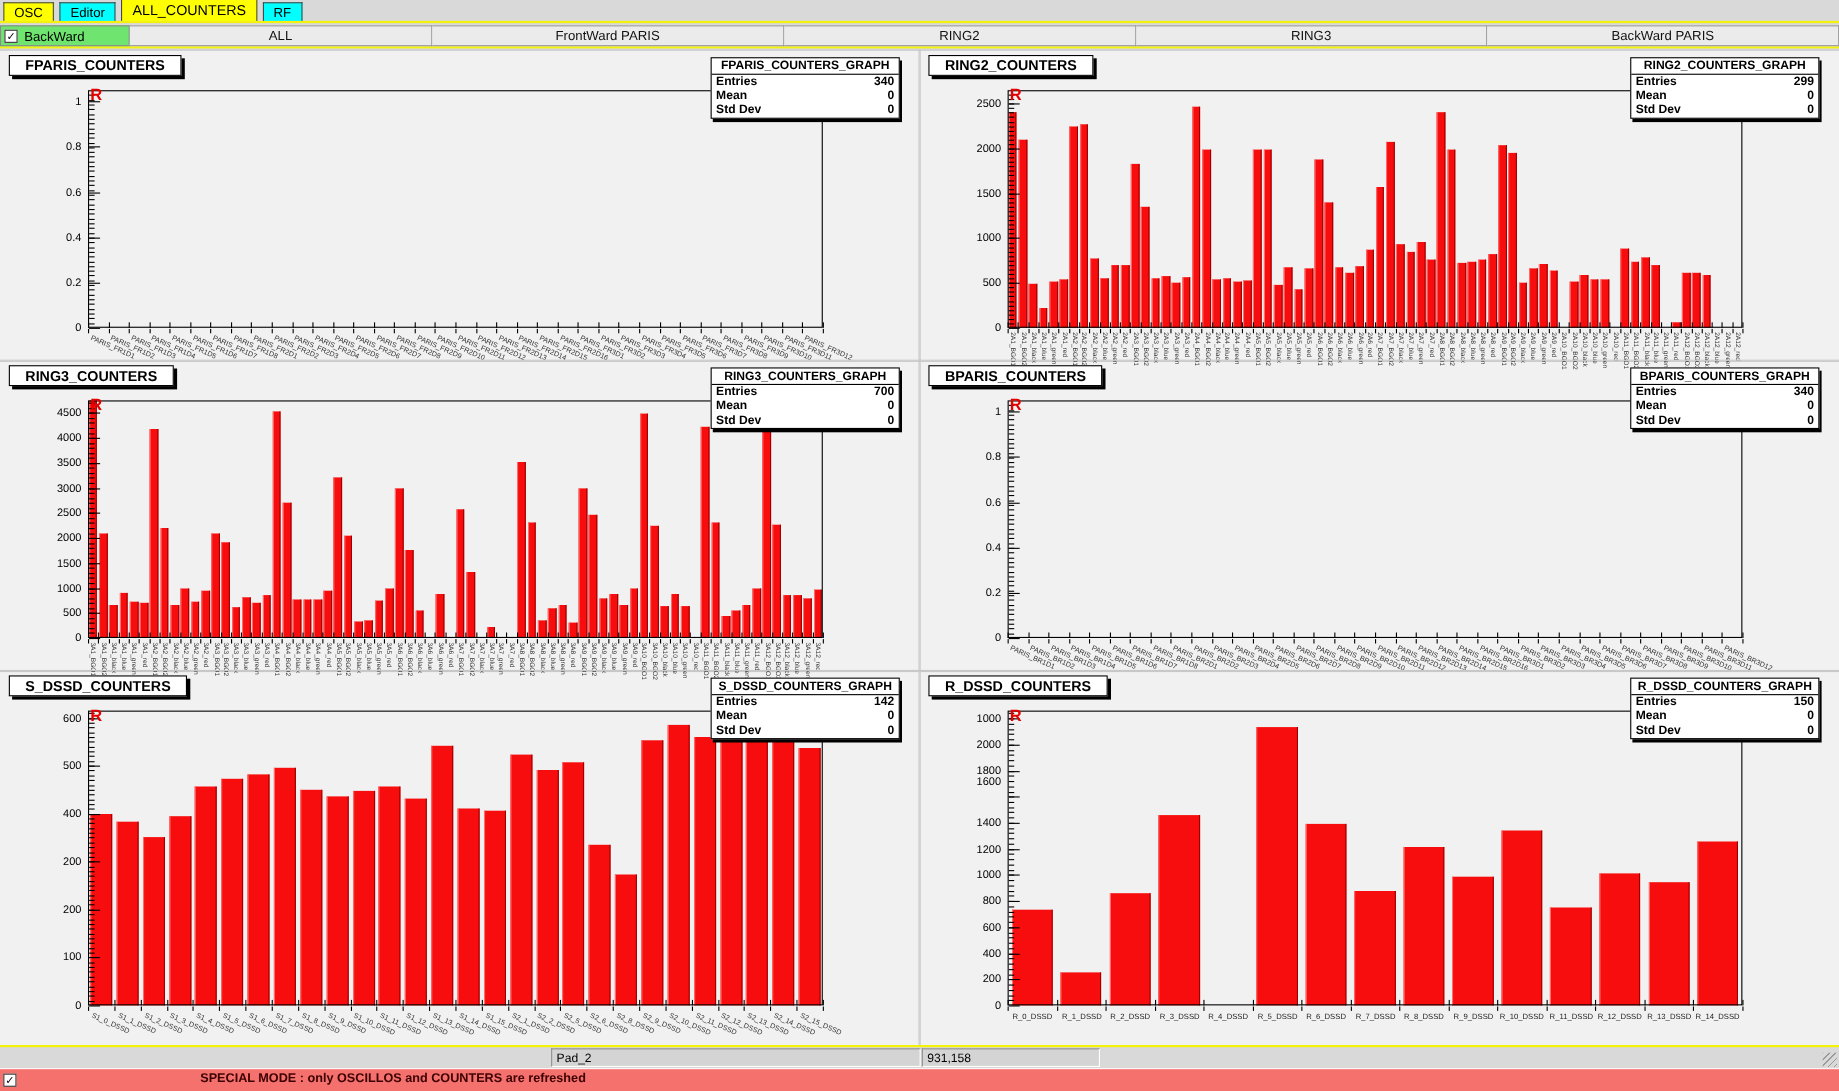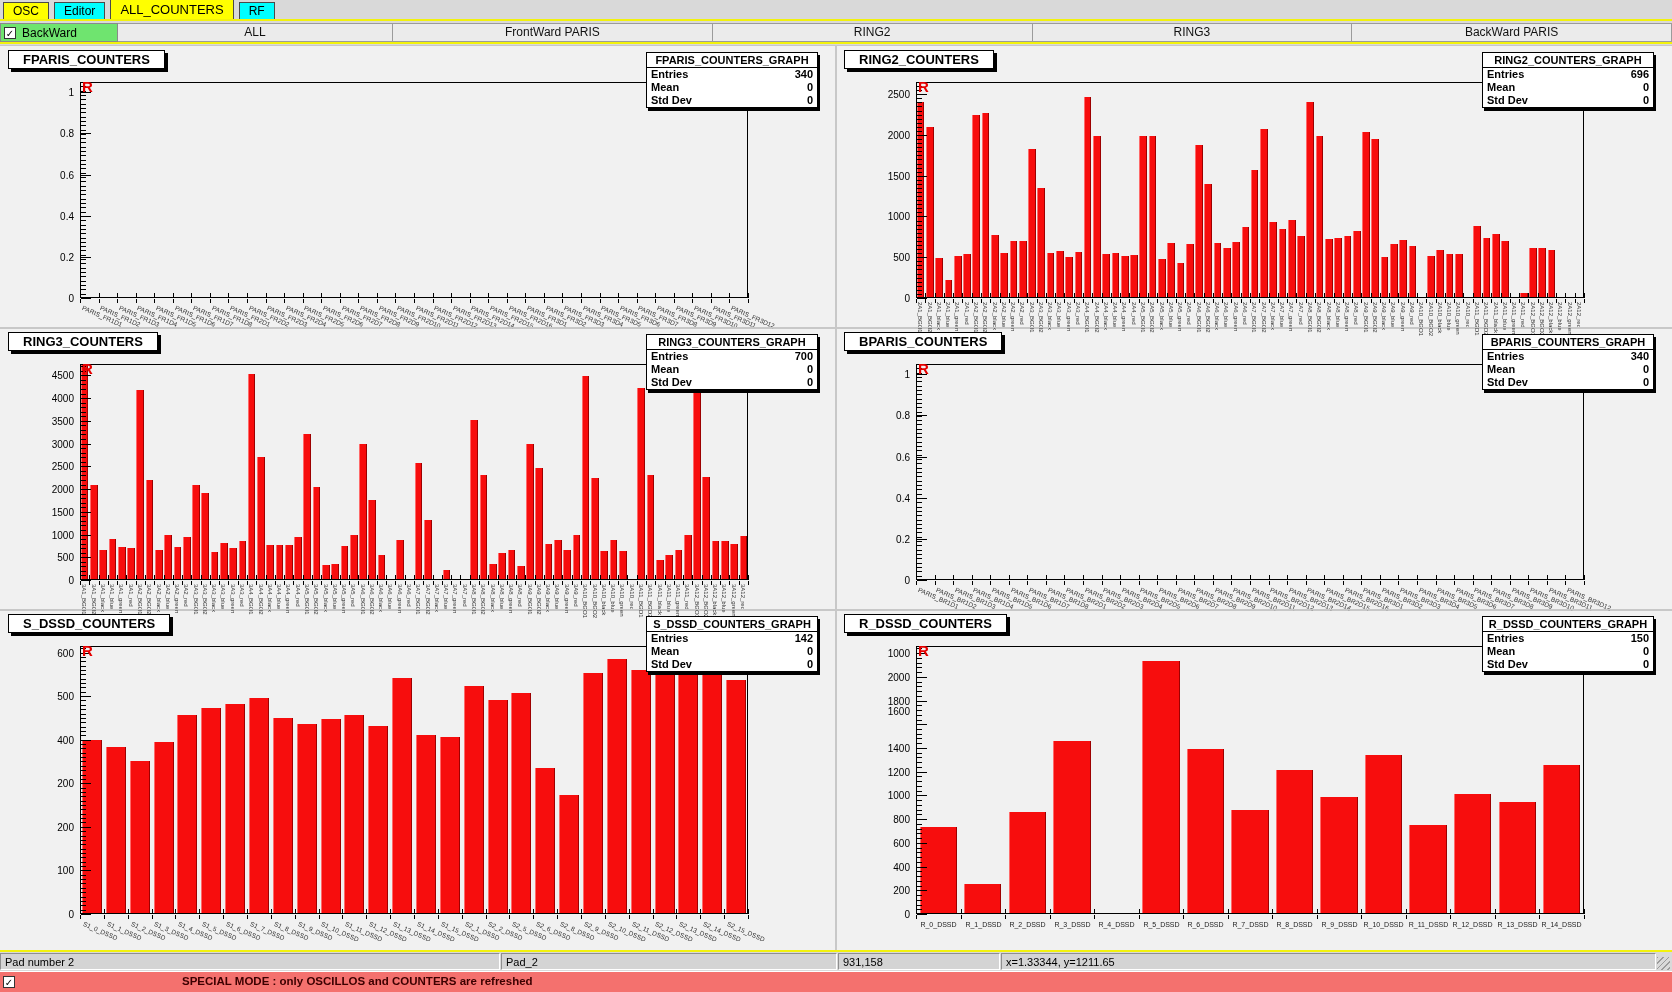--- a/index.html
+++ b/index.html
@@ -602,21 +602,21 @@
       <div class="xlab-vertical" style="left: 708.8px; top: 256px;">2A12_BGO2</div>
       <div class="xlab-vertical" style="left: 718.1px; top: 256px;">2A12_black</div>
       <div class="xlab-vertical" style="left: 727.4px; top: 256px;">2A12_blue</div>
       <div class="xlab-vertical" style="left: 736.7px; top: 256px;">2A12_green</div>
       <div class="xlab-vertical" style="left: 746px; top: 256px;">2A12_red</div>
       <div class="titlebox">RING2_COUNTERS</div>
       <div class="statsbox">
         <div class="st">RING2_COUNTERS_GRAPH</div>
         <div class="srow">
           <span class="sl">Entries</span>
-          <span class="sv">696</span>
+          <span class="sv">299</span>
         </div>
         <div class="srow">
           <span class="sl">Mean</span>
           <span class="sv">0</span>
         </div>
         <div class="srow">
           <span class="sl">Std Dev</span>
           <span class="sv">0</span>
         </div>
       </div>
@@ -1549,23 +1549,21 @@
         </div>
         <div class="srow">
           <span class="sl">Std Dev</span>
           <span class="sv">0</span>
         </div>
       </div>
     </div>
   </div>
 
 <div class="statusbar">
-  <div class="sect" style="left:0;width:500px;">Pad number 2</div>
   <div class="sect" style="left:501px;width:336px;">Pad_2</div>
   <div class="sect" style="left:838px;width:162px;">931,158</div>
-  <div class="sect" style="left:1001px;width:655px;">x=1.33344, y=1211.65</div>
   <div class="grip"></div>
 </div>
 
 <div class="specialbar">
   <span class="cbx">✓</span>
   <span class="special-label">SPECIAL MODE : only OSCILLOS and COUNTERS are refreshed</span>
 </div>
 
 </body></html>

